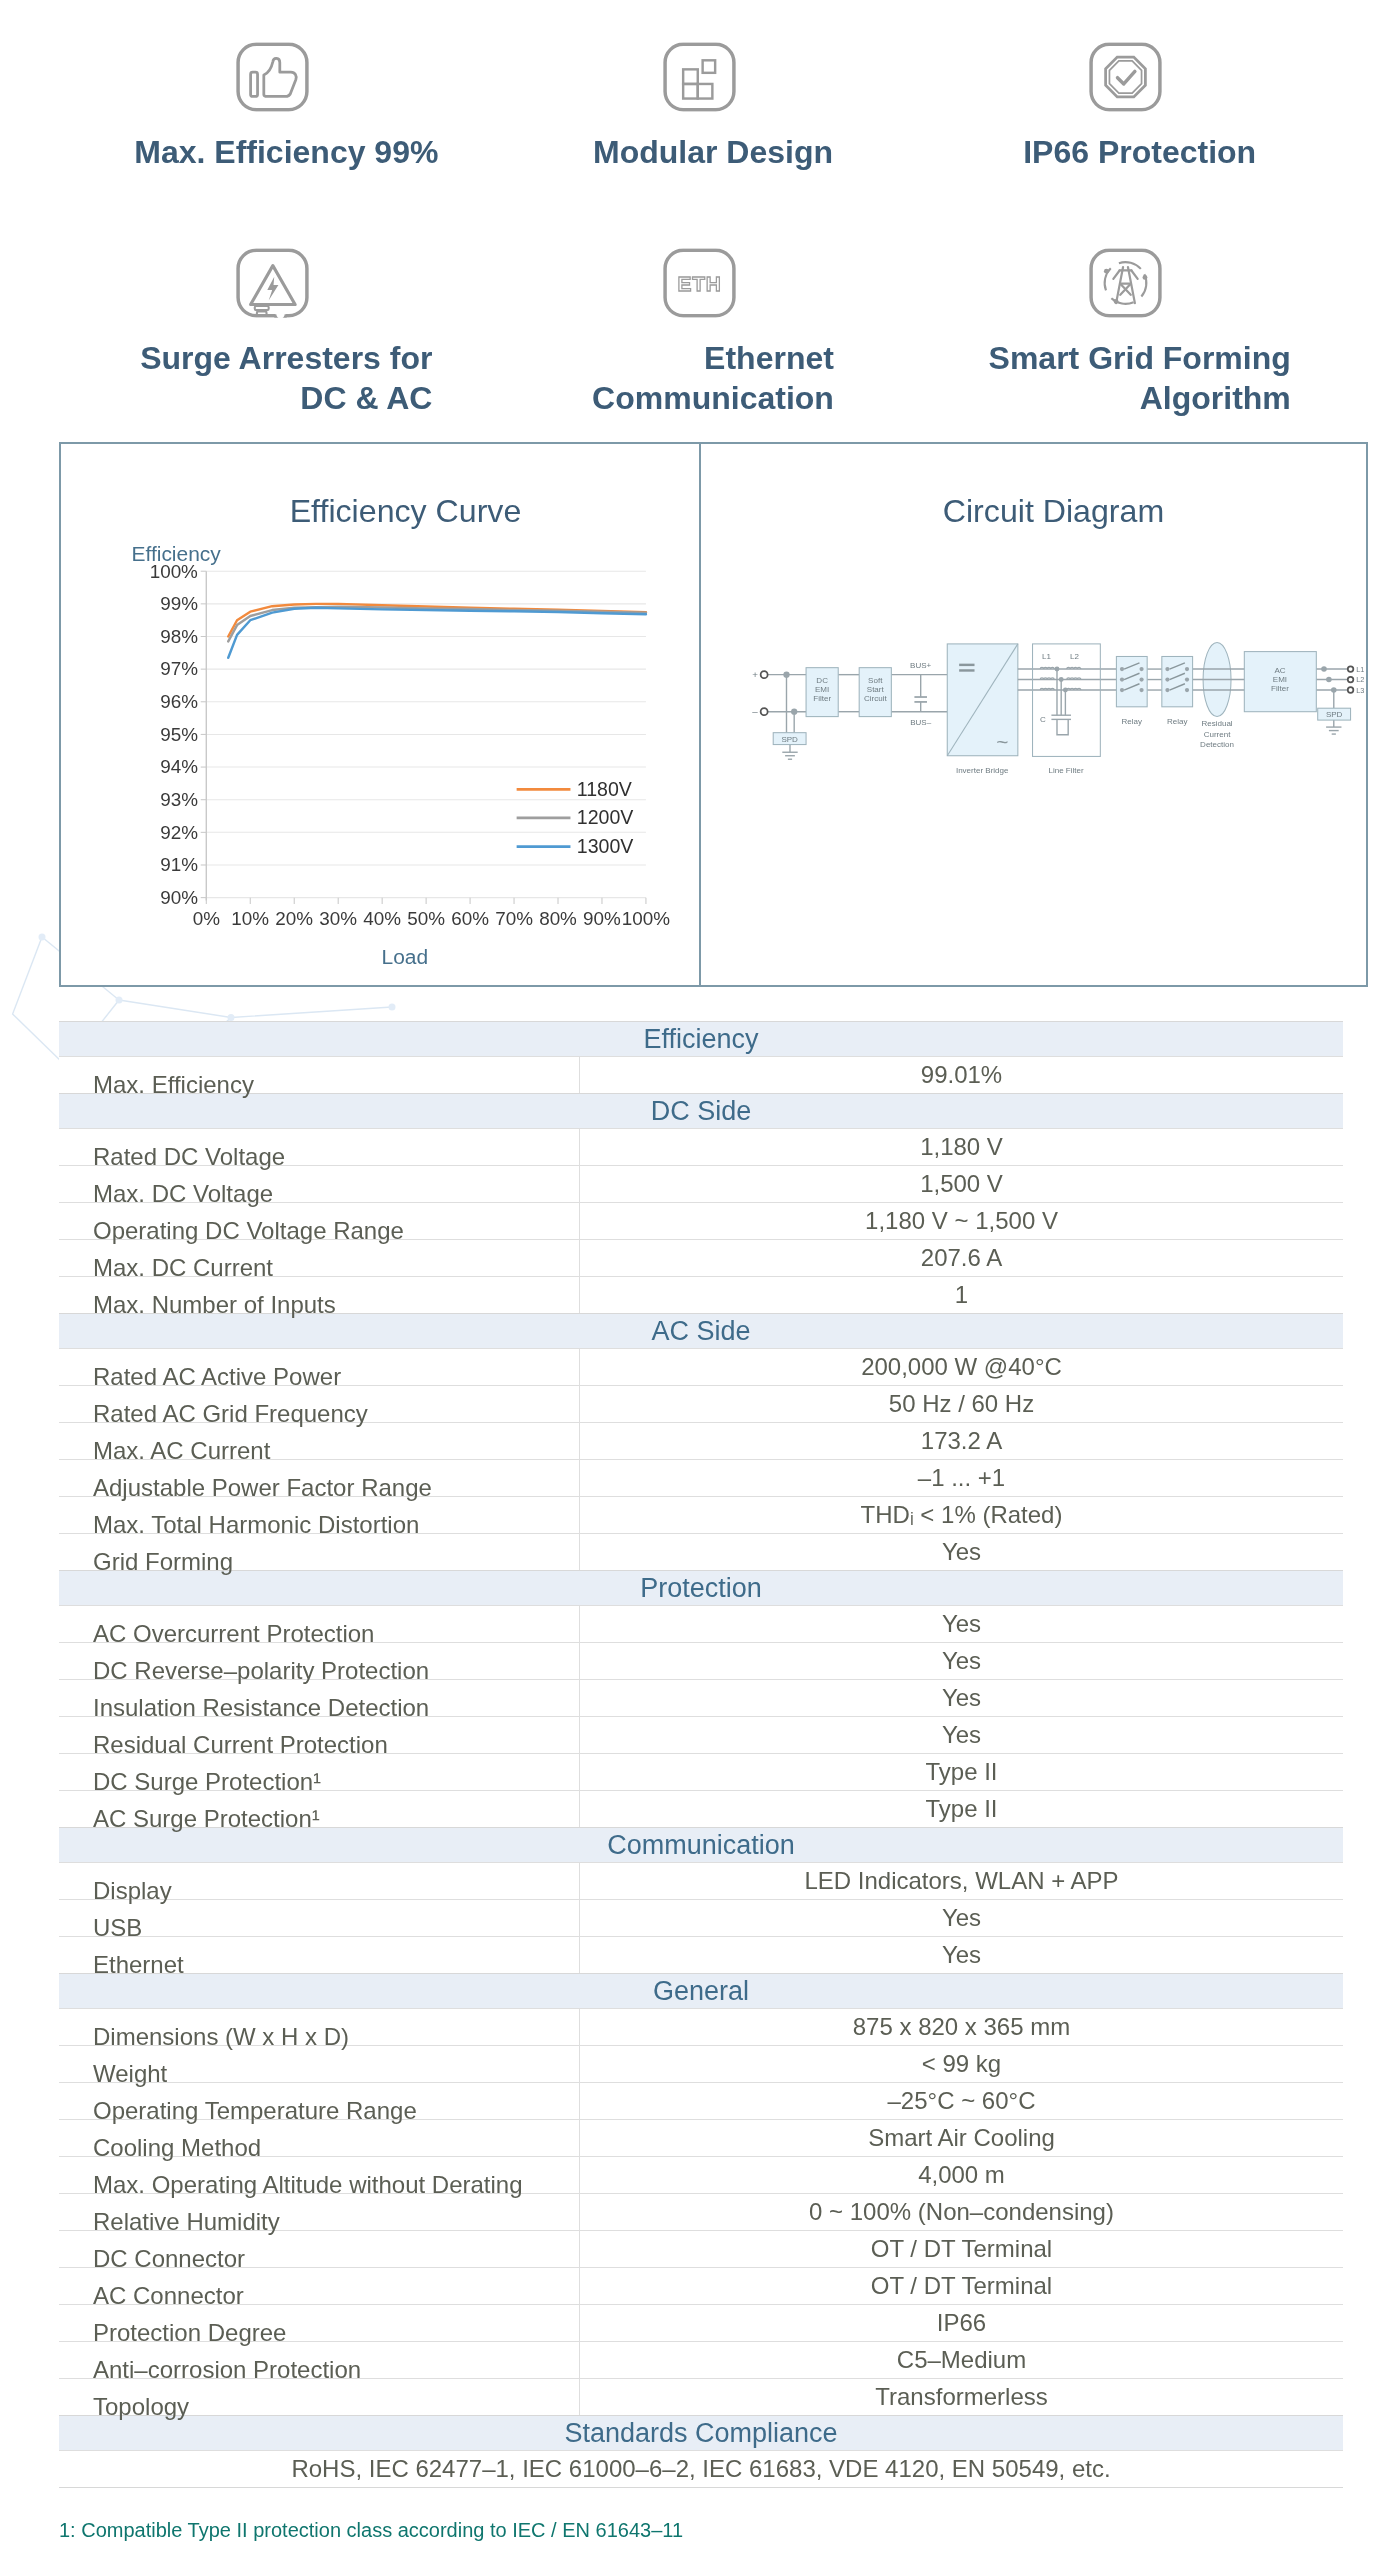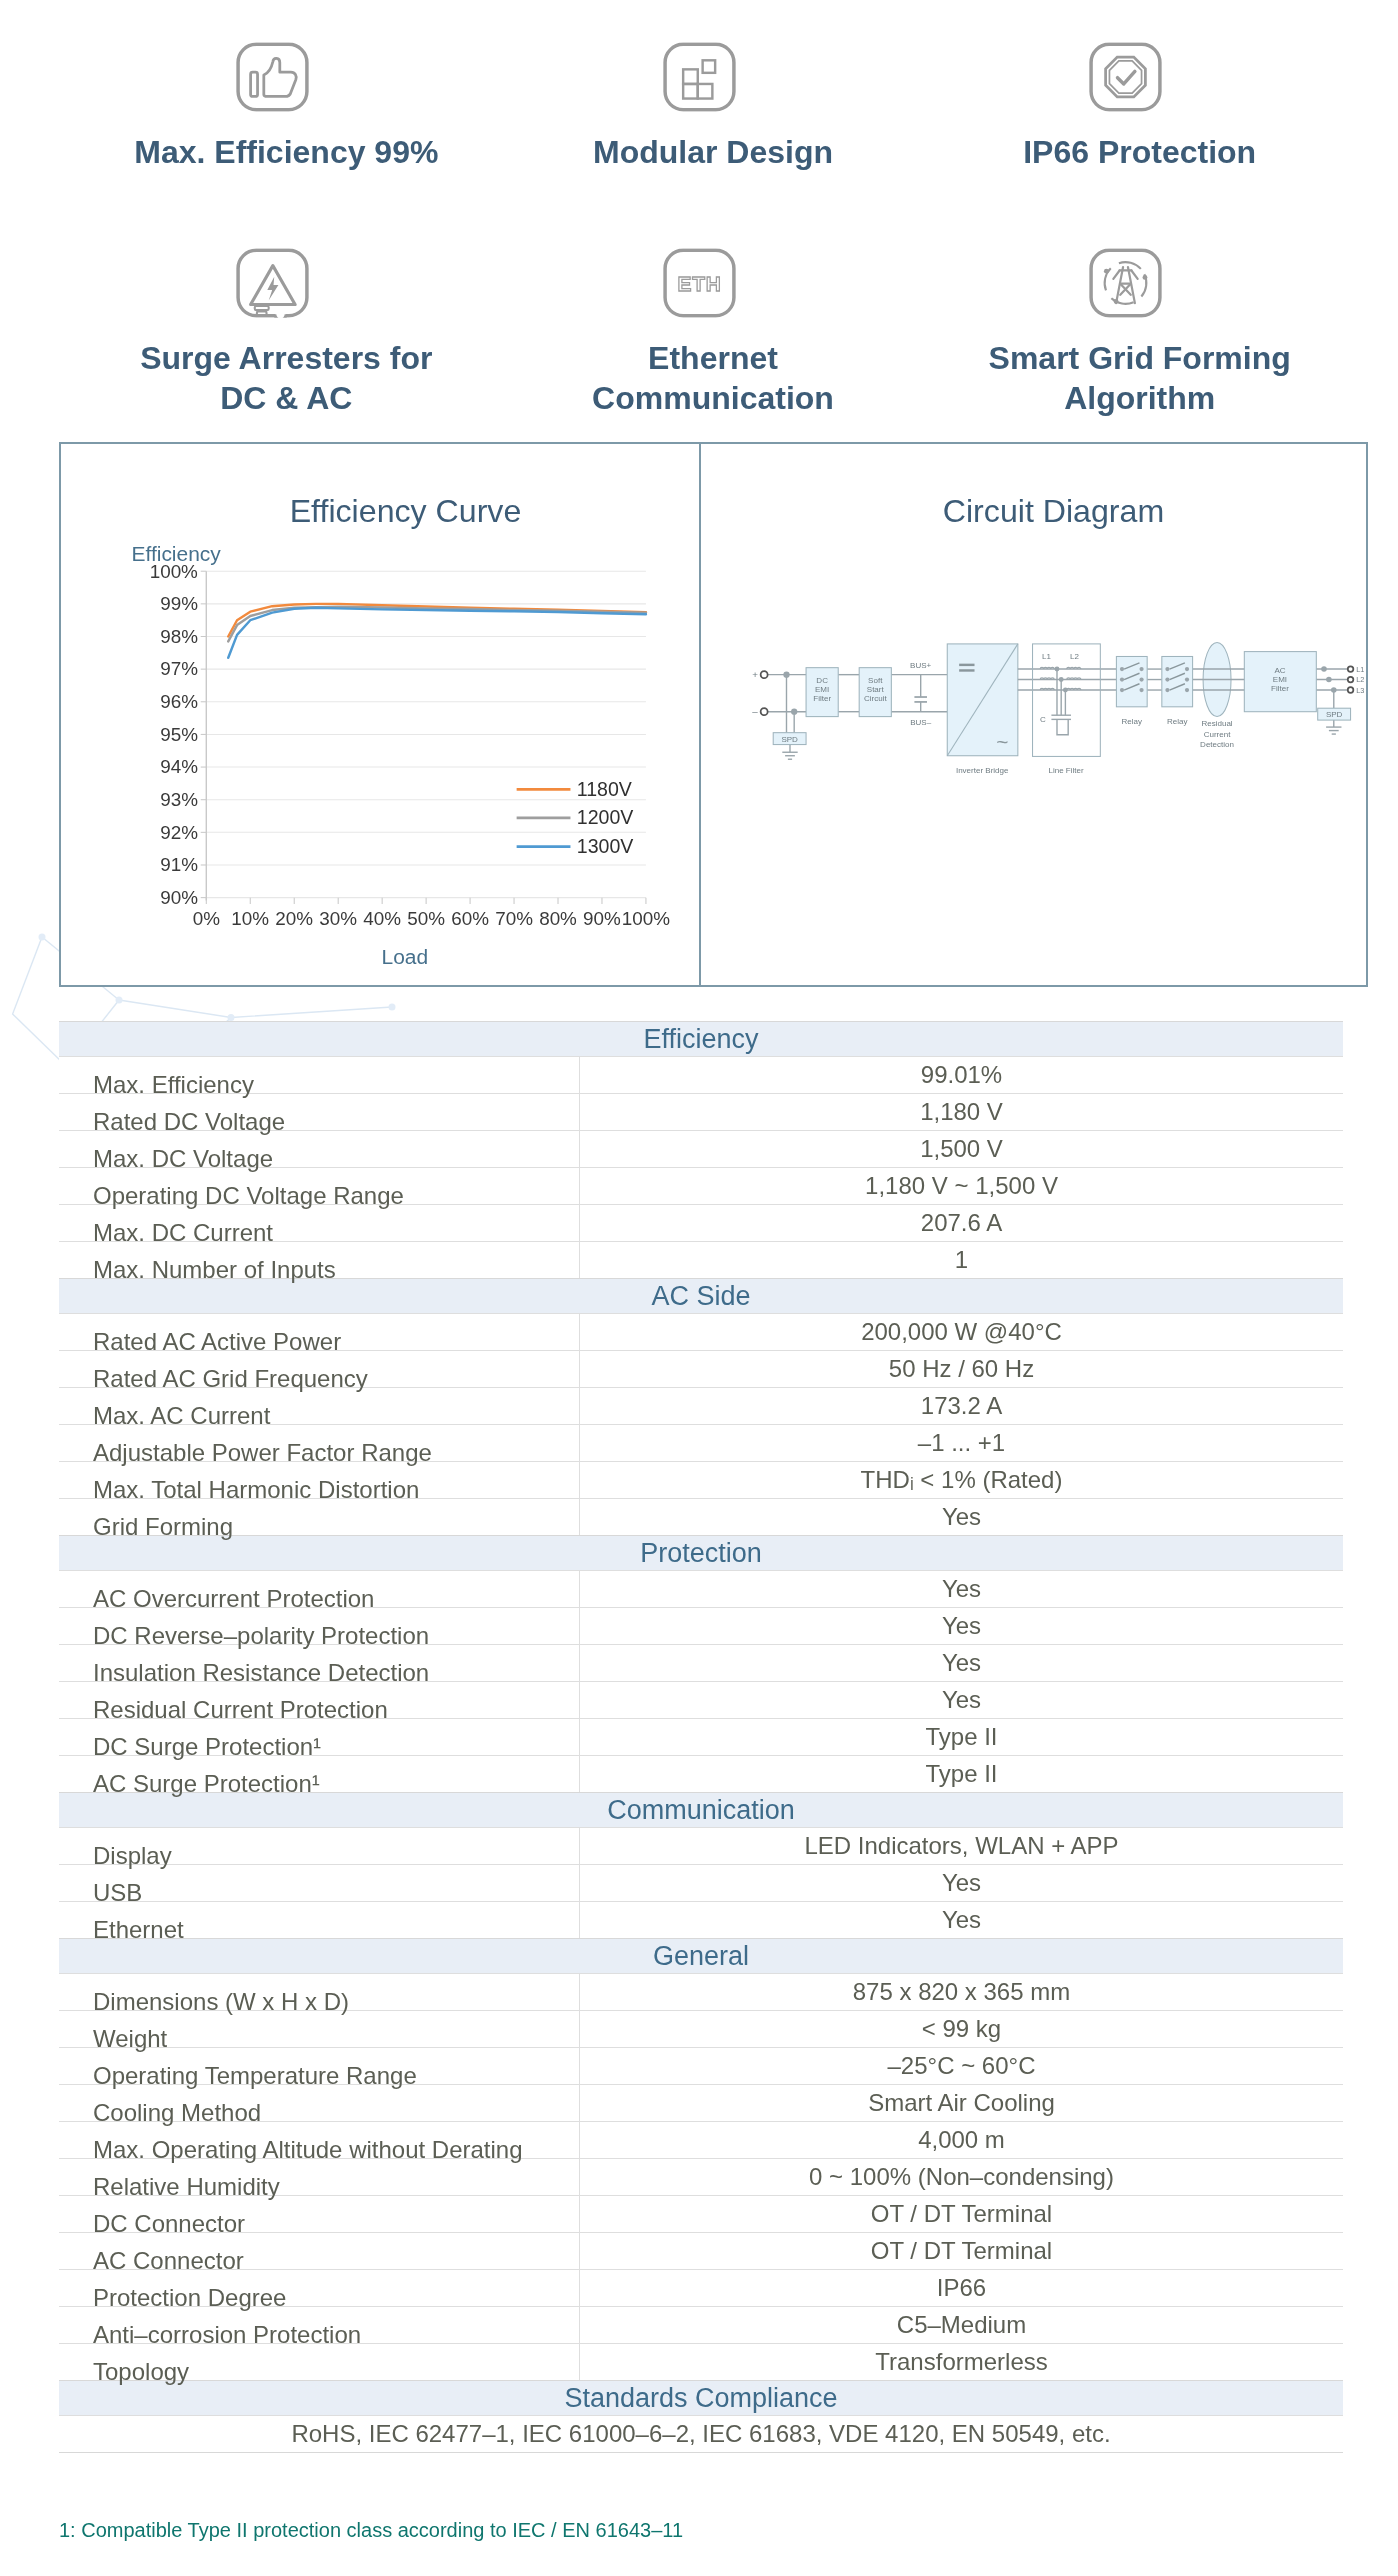--- a/index.html
+++ b/index.html
@@ -7,21 +7,21 @@
     width:1399px;height:2576px;position:relative;background:#ffffff;
     font-family:"Liberation Sans", sans-serif;overflow:hidden;
   }
   .decor{position:absolute;left:0;top:867px;z-index:0;}
   .features-row{position:absolute;left:59px;width:1280px;display:flex;z-index:2;}
   .row1{top:42px;} .row2{top:248px;}
   .feature{width:427px;display:flex;flex-direction:column;align-items:center;}
   .feature-icon{width:73px;height:70px;display:block;}
   .feature-label{
     margin-top:19.6px;font-size:32px;font-weight:600;color:#3d5c77;
-    text-align:center;line-height:40px;white-space:pre-line;margin-left:28px;
+    text-align:right;line-height:40px;white-space:pre-line;margin-left:28px;
   }
   .panel{position:absolute;top:442px;height:541px;background:#fff;border:2.8px solid #7d99a8;z-index:1;padding-left:40px;}
   .panel-eff{left:59px;width:609px;}
   .panel-circ{left:699px;width:625px;}
   .panel svg{display:block;width:100%;height:100%;}
   .spec{position:absolute;left:59px;top:1021px;width:1284px;background:#fff;border-bottom:1.4px solid #d8d8d8;z-index:1;}
   .spec-header{height:34px;background:#e8eef6;color:#3e6b8a;font-size:27px;
     display:flex;align-items:center;justify-content:center;border-top:1.4px solid #d8d8d8;}
   .spec-row{height:36px;display:flex;border-top:1.4px solid #dedede;color:#5b5e54;font-size:24px;}
   .spec-label{width:520px;display:flex;align-items:center;padding-left:34px;box-sizing:border-box;margin-top:20px;}
@@ -369,20 +369,21 @@
     </g>
   </svg>
 </div>
 
 <div class="spec" id="spec-table">
     <div class="spec-header">Efficiency</div>
     <div class="spec-row">
       <div class="spec-label">Max. Efficiency</div>
       <div class="spec-value">99.01%</div>
     </div>
+    <div class="spec-header">DC Side</div>
     <div class="spec-row">
       <div class="spec-label">Rated DC Voltage</div>
       <div class="spec-value">1,180 V</div>
     </div>
     <div class="spec-row">
       <div class="spec-label">Max. DC Voltage</div>
       <div class="spec-value">1,500 V</div>
     </div>
     <div class="spec-row">
       <div class="spec-label">Operating DC Voltage Range</div>

